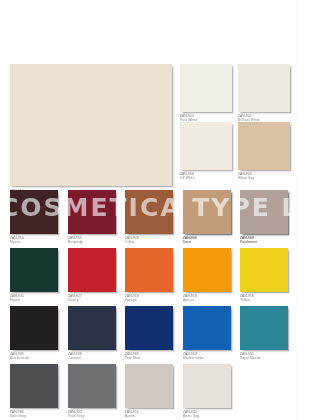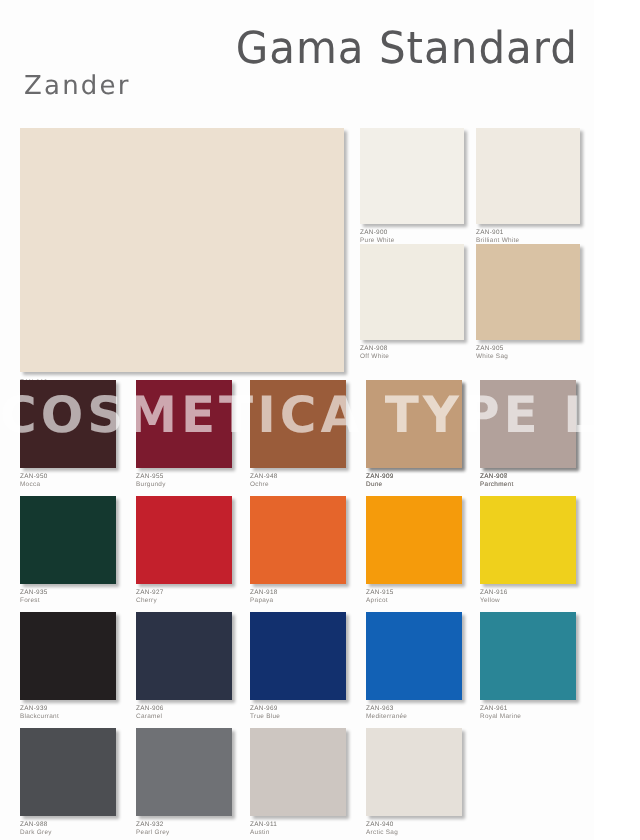--- a/index.html
+++ b/index.html
@@ -95,24 +95,20 @@
     white-space:nowrap;
     pointer-events:none;
     user-select:none;
   }
 </style>
 </head>
 <body>
 
 <div id="sheet">
 
-  <div class="header">
-    <div class="brand-title">Gama Standard</div>
-    <div class="series-name">Zander</div>
-  </div>
 
   <div class="swatch hero">
     <div class="chip" style="background: rgb(236, 224, 208);"></div>
     <div class="code">ZAN-910</div>
     <div class="cname">Ivory</div>
   </div>
 
   <div id="tr-host">
       <div class="swatch tr" style="left: 180px; top: 64px;">
         <div class="chip" style="background: rgb(242, 239, 232);"></div>

